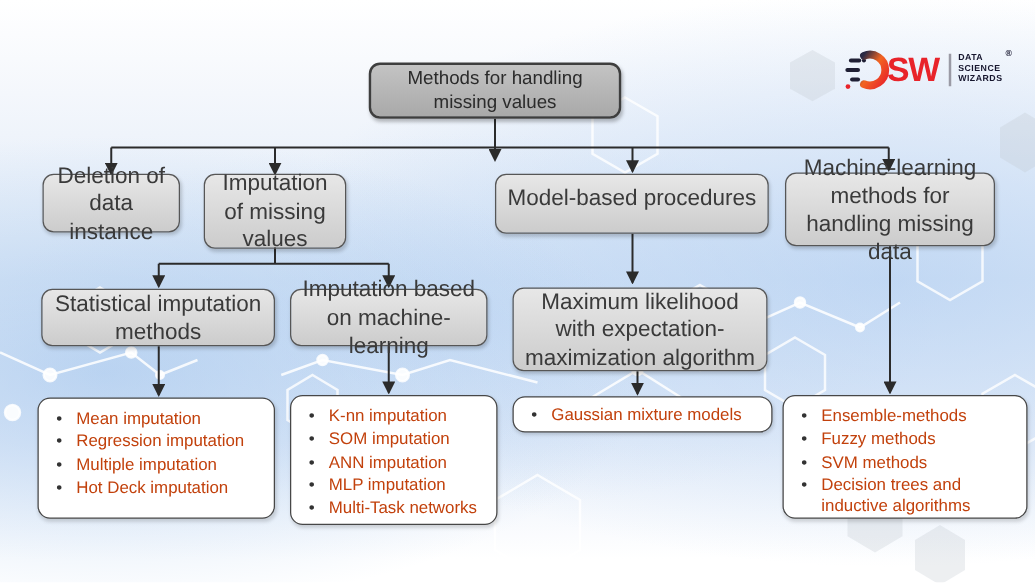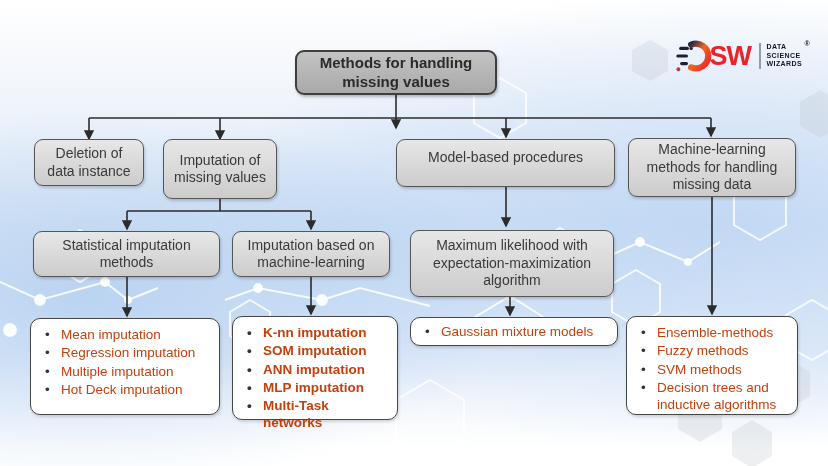--- a/index.html
+++ b/index.html
@@ -22,27 +22,27 @@
     display:flex;align-items:center;justify-content:center;
     text-align:center;
     border-radius:9px;
     color:#323232;
     line-height:1.25;
     padding:2px 8px;
   }
   .root{
     background:linear-gradient(180deg,#c3c3c3,#a9a9a9);
     border:2px solid #3e3e3e;
-    font-weight:bold;font-size:15px;color:#2b2b2b;
+    font-weight:normal;font-size:15px;color:#2b2b2b;
     box-shadow:1px 2px 3px rgba(0,0,0,.25);
   }
   .gray{
     background:linear-gradient(180deg,#e7e7e7,#cccccc);
     border:1.6px solid #565656;
-    font-size:14px;color:#3a3a3a;
+    font-size:18px;color:#3a3a3a;
     box-shadow:1px 2px 3px rgba(0,0,0,.18);
   }
   .leaf{
     background:#ffffff;
     border:1.6px solid #474747;
     border-radius:10px;
     font-size:13.5px;color:#c2410c;
     align-items:flex-start;justify-content:flex-start;
     text-align:left;
     padding:7px 8px 6px 6px;
@@ -193,35 +193,35 @@
   </div>
 
   <div class="node leaf" style="left:30px;top:318px;width:190px;height:97px;">
     <ul>
       <li>Mean imputation</li>
       <li>Regression imputation</li>
       <li>Multiple imputation</li>
       <li>Hot Deck imputation</li>
     </ul>
   </div>
-  <div class="node leaf" style="left:232px;top:316px;width:166px;height:104px;font-weight:bold;">
+  <div class="node leaf" style="left:232px;top:316px;width:166px;height:104px;">
     <ul>
       <li>K-nn imputation</li>
       <li>SOM imputation</li>
       <li>ANN imputation</li>
       <li>MLP imputation</li>
       <li>Multi-Task networks</li>
     </ul>
   </div>
   <div class="node leaf" style="left:410px;top:317px;width:208px;height:29px;padding-top:5px;">
     <ul>
       <li>Gaussian mixture models</li>
     </ul>
   </div>
-  <div class="node leaf" style="left:626px;top:316px;width:172px;height:99px;">
+  <div class="node leaf" style="left:626px;top:316px;width:196px;height:99px;">
     <ul>
       <li>Ensemble-methods</li>
       <li>Fuzzy methods</li>
       <li>SVM methods</li>
       <li>Decision trees and
 inductive algorithms</li>
     </ul>
   </div>
 
 </div>

